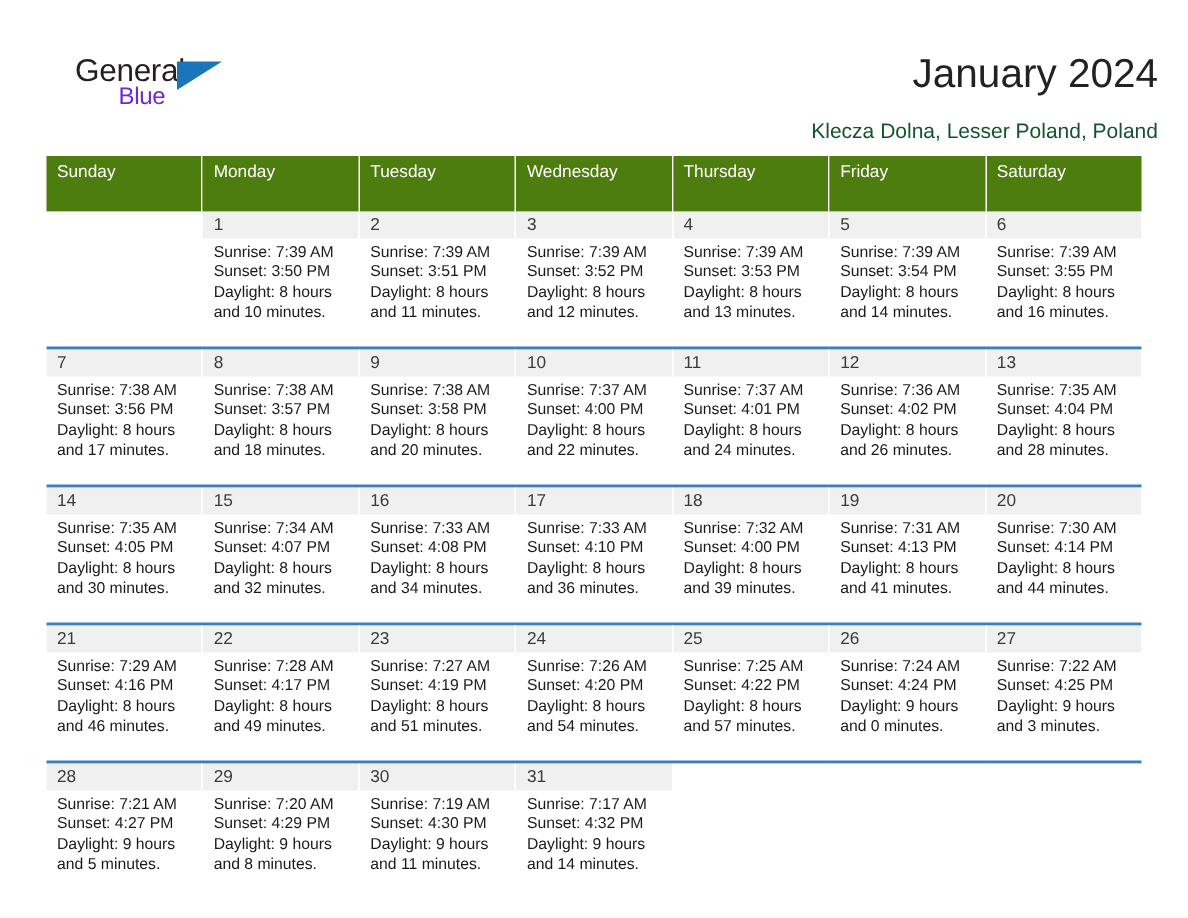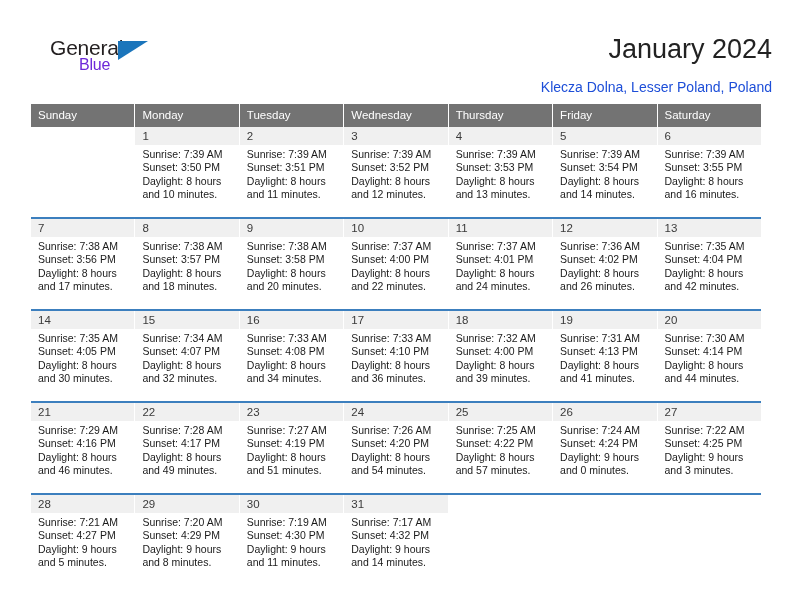--- a/index.html
+++ b/index.html
@@ -71,46 +71,46 @@
     font-size: 27px;
     color: #222222;
     text-align: right;
     white-space: nowrap;
   }
   .subtitle {
     position: absolute;
     right: 36px;
     top: 79px;
     font-size: 14px;
-    color: #1d4ed8;
+    color: #14532d;
     text-align: right;
     white-space: nowrap;
   }
 
   
   .calendar {
     position: absolute;
     left: 31px;
     top: 104px;
     width: 730px;
   }
   .weekday-row {
     display: flex;
     width: 100%;
     background: #ffffff;
   }
   .weekday {
     flex: 1 1 0;
-    background: #737373;
+    background: #4d7c0f;
     color: #ffffff;
     font-size: 11.5px;
     padding: 6px 0 6px 7px;
     box-sizing: border-box;
     border-right: 1px solid #ffffff;
-    height: 23px;
+    height: 37px;
     line-height: 11px;
   }
   .weekday:last-child { border-right: none; }
 
   .week-row {
     display: flex;
     width: 100%;
     border-top: 2px solid #3c7fbe;
     margin-top: 2px;
   }
@@ -286,21 +286,21 @@
               <div>Daylight: 8 hours</div>
               <div>and 26 minutes.</div>
             </div>
           </div>
           <div class="day-cell">
             <div class="day-num">13</div>
             <div class="day-info">
               <div>Sunrise: 7:35 AM</div>
               <div>Sunset: 4:04 PM</div>
               <div>Daylight: 8 hours</div>
-              <div>and 42 minutes.</div>
+              <div>and 28 minutes.</div>
             </div>
           </div>
         </div>
         <div class="week-row">
           <div class="day-cell">
             <div class="day-num">14</div>
             <div class="day-info">
               <div>Sunrise: 7:35 AM</div>
               <div>Sunset: 4:05 PM</div>
               <div>Daylight: 8 hours</div>

